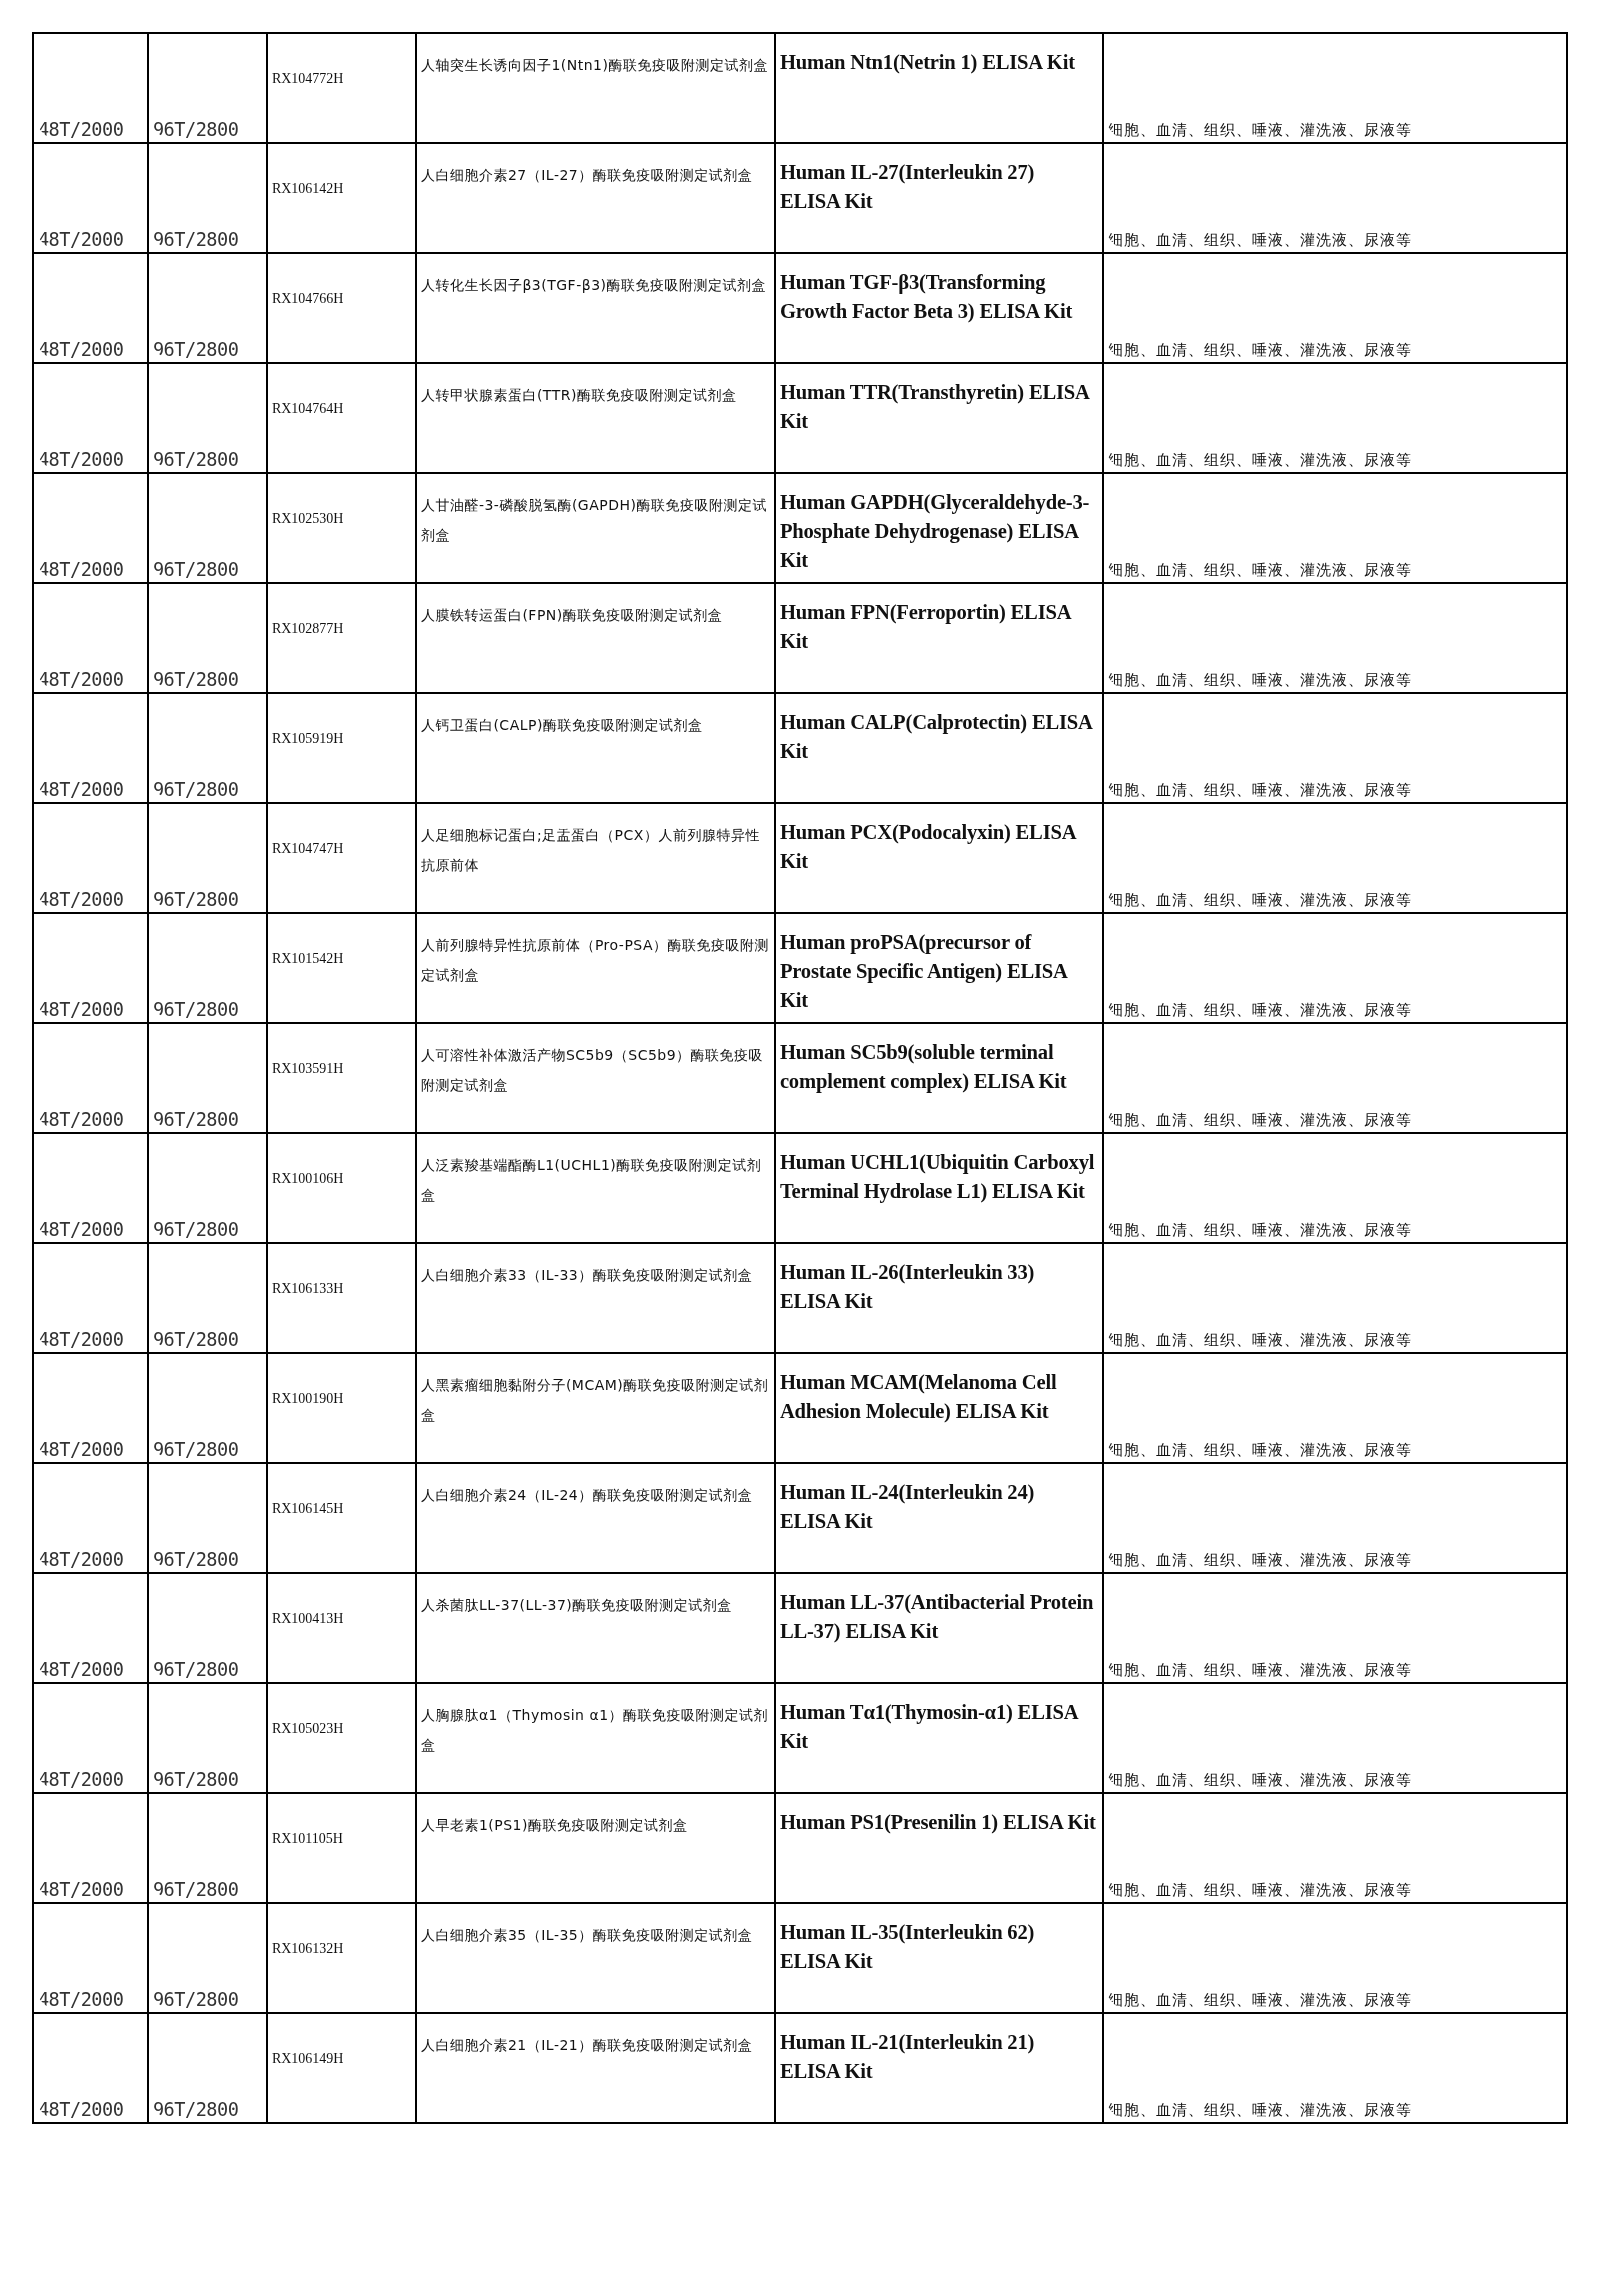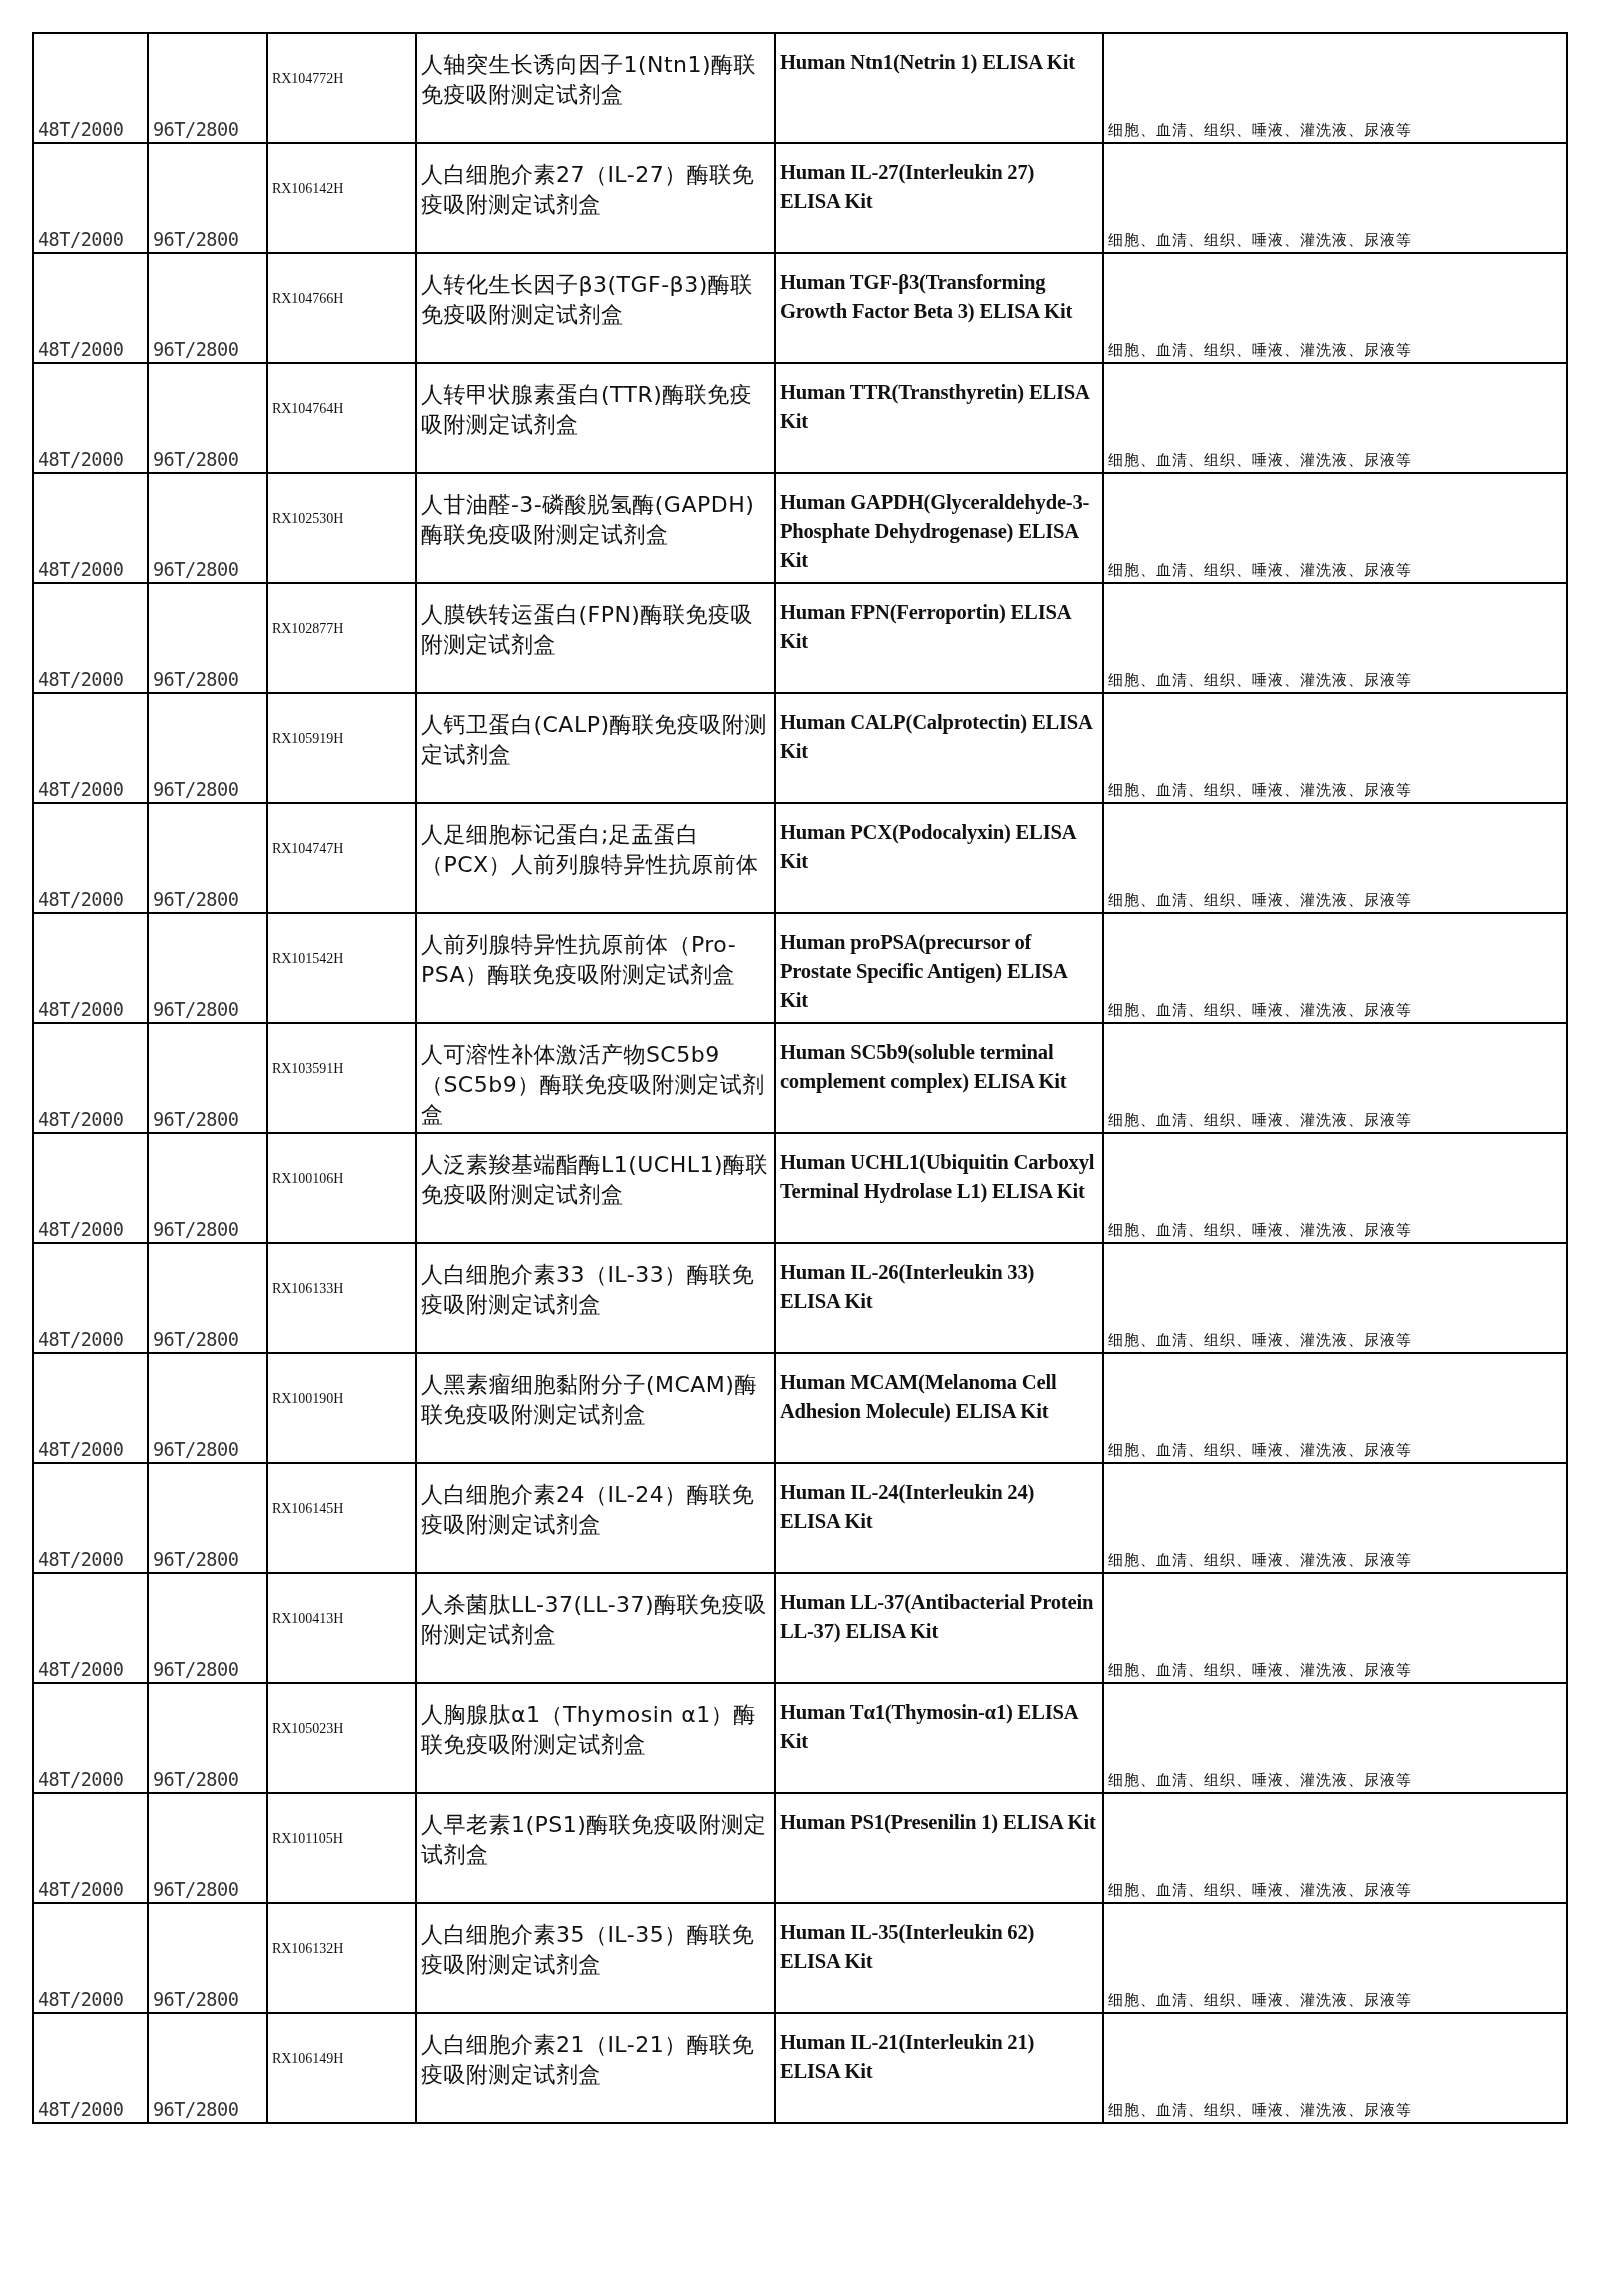--- a/index.html
+++ b/index.html
@@ -18,24 +18,24 @@
     color: #111;
     overflow: hidden;
   }
   col.c-small { width: 115px; }
   col.c-large { width: 119px; }
   col.c-cat { width: 149px; }
   col.c-cn { width: 359px; }
   col.c-en { width: 328px; }
   col.c-sample { width: 464px; }
 
-  .cell-bottom { vertical-align: bottom !important; padding-bottom: 2px !important; }
+  .cell-bottom { vertical-align: bottom !important; padding-bottom: 2px !important; border-radius: 29px; }
   .mono { font-family: "DejaVu Sans Mono", "Liberation Mono", monospace; font-size: 18.6px; color: #333; letter-spacing: -0.5px; white-space: nowrap; }
   .cat { font-family: "Liberation Serif", "DejaVu Serif", serif; font-size: 14px; display: block; padding-top: 37px; }
-  .cn { font-family: "DejaVu Sans", "Liberation Sans", sans-serif; font-size: 22px; line-height: 30px; display: block; padding-top: 15.7px; letter-spacing: 0.5px; }
+  .cn { font-family: "DejaVu Sans", "Liberation Sans", sans-serif; font-size: 14px; line-height: 30px; display: block; padding-top: 15.7px; letter-spacing: 0.5px; }
   .en { font-family: "Liberation Serif", "DejaVu Serif", serif; font-size: 20.6px; line-height: 29px; display: block; padding-top: 13.7px; letter-spacing: -0.2px; font-weight: bold; }
   .sample { font-family: "DejaVu Sans", "Liberation Sans", sans-serif; font-size: 15px; white-space: nowrap; display: block; letter-spacing: 1px; }
 </style>
 </head>
 <body>
 
 <div class="page">
   <table class="kit-table">
     <colgroup>
       <col class="c-small">

